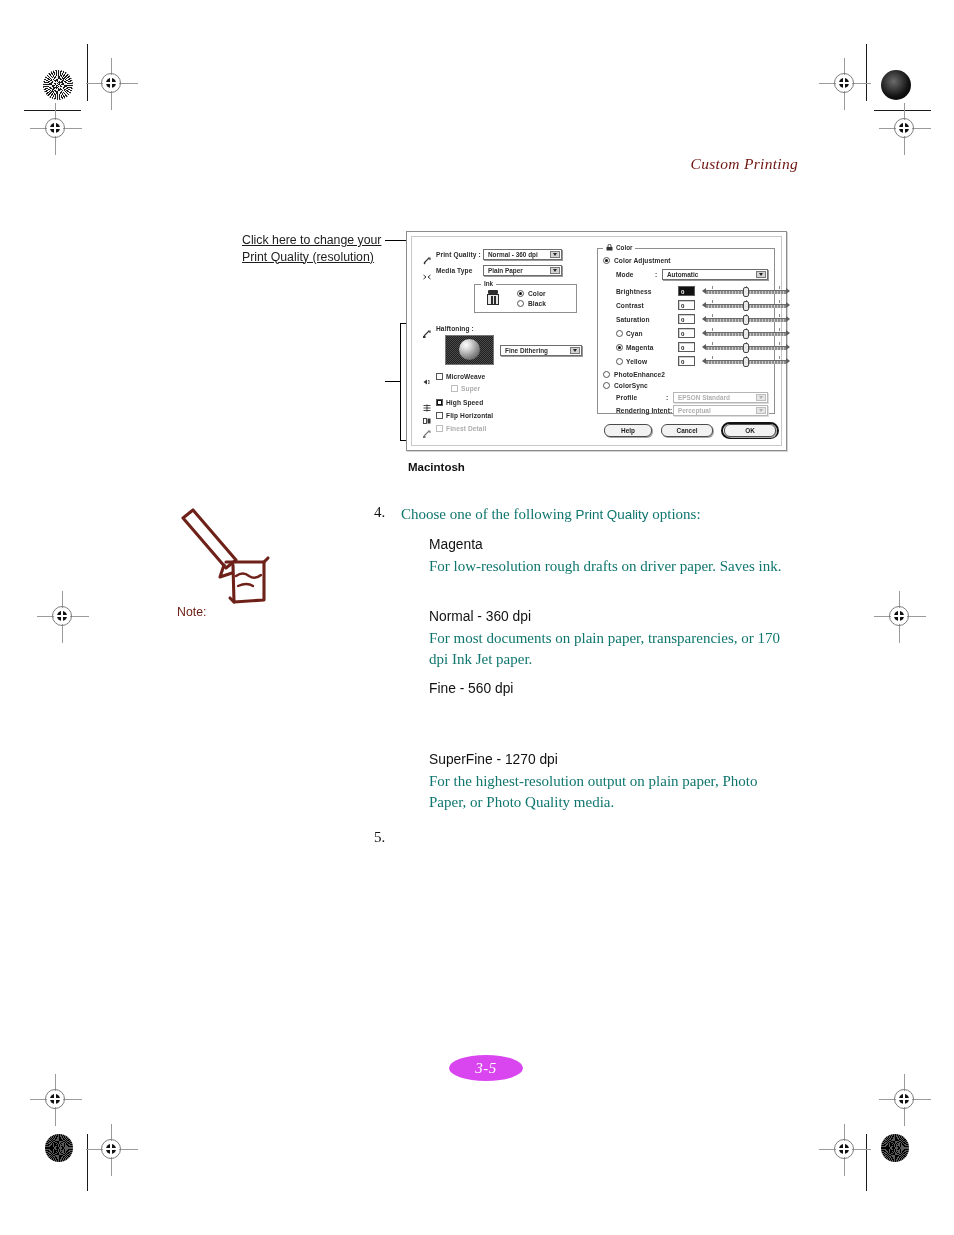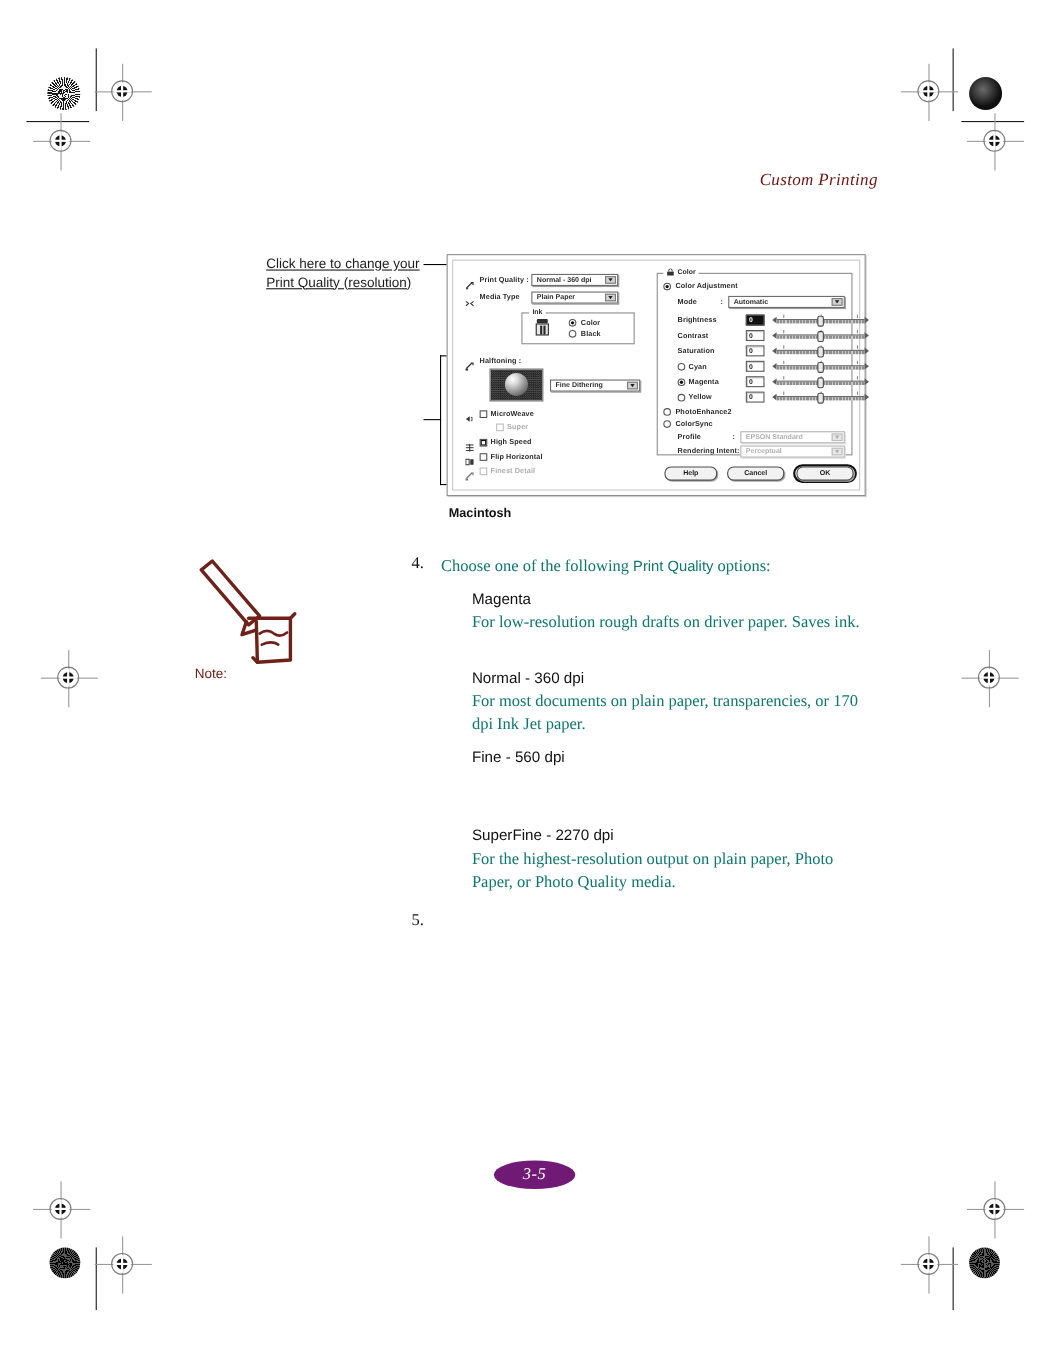--- a/index.html
+++ b/index.html
@@ -141,21 +141,21 @@
   .noteicon{position:absolute;left:176px;top:505px;width:96px;height:100px;}
   .note{
     position:absolute;left:177px;top:604px;width:170px;
     font-size:12.3px;line-height:17.1px;color:#6e2118;
     font-family:"Liberation Sans", sans-serif;
   }
 
   
   .folio{
     position:absolute;left:449px;top:1055px;width:74px;height:26px;border-radius:50%;
-    background:#701a75;display:flex;align-items:center;justify-content:center;
+    background:#d946ef;display:flex;align-items:center;justify-content:center;
   }
   .folio span{
     font-family:"Liberation Serif", serif;font-style:italic;font-size:15px;color:#fff;letter-spacing:.5px;
   }
 </style>
 </head>
 <body>
 
 <div class="page">
 
@@ -536,21 +536,21 @@
   </div>
 
   <div class="subhead" style="left:429px;top:537px;">Magenta</div>
   <div class="para" style="left:429px;top:556px;width:362px;">For low-resolution rough drafts on driver paper. Saves ink.</div>
 
   <div class="subhead" style="left:429px;top:609px;">Normal - 360 dpi</div>
   <div class="para" style="left:429px;top:628px;width:368px;">For most documents on plain paper, transparencies, or 170 dpi Ink Jet paper.</div>
 
   <div class="subhead" style="left:429px;top:681px;">Fine - 560 dpi</div>
 
-  <div class="subhead" style="left:429px;top:752px;">SuperFine - 2270 dpi</div>
+  <div class="subhead" style="left:429px;top:752px;">SuperFine - 1270 dpi</div>
   <div class="para" style="left:429px;top:771px;width:330px;">For the highest-resolution output on plain paper, Photo Paper, or Photo Quality media.</div>
 
   <div class="num" style="left:374px;top:829px;">5.</div>
 
   <div class="folio">
     <span>3-5</span>
   </div>
 
 </div>
 

